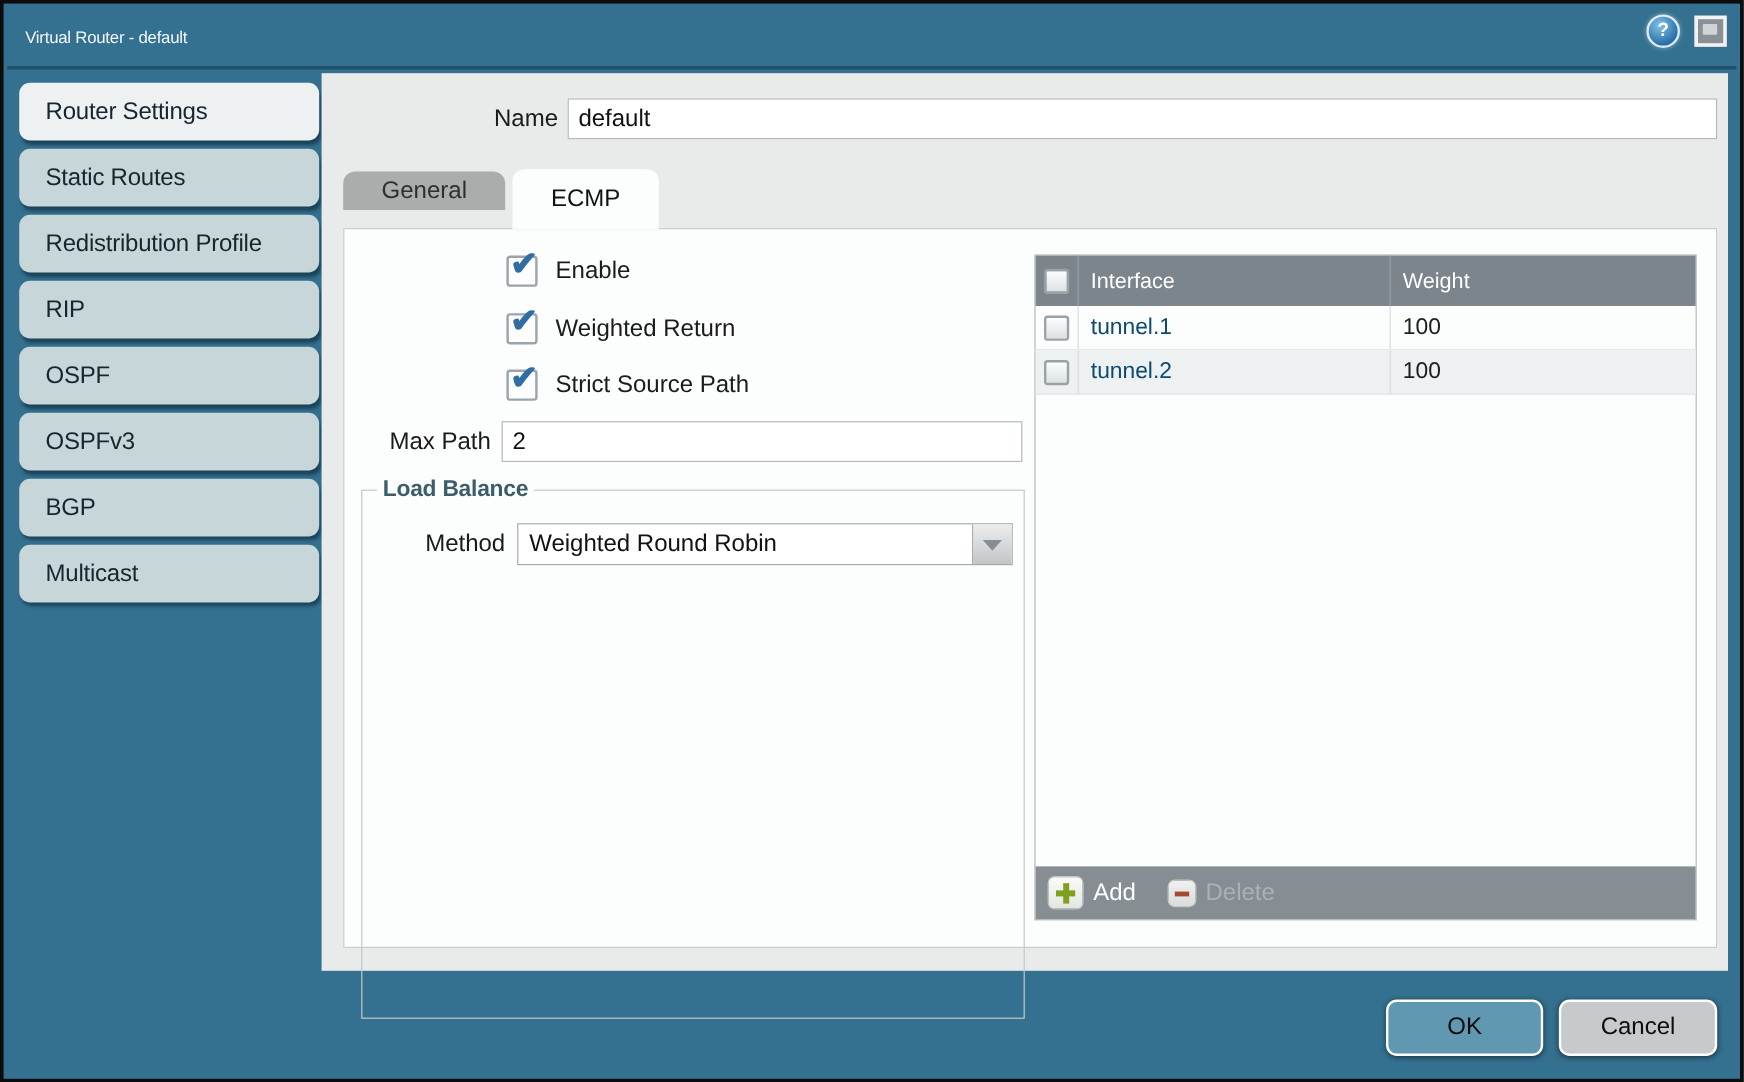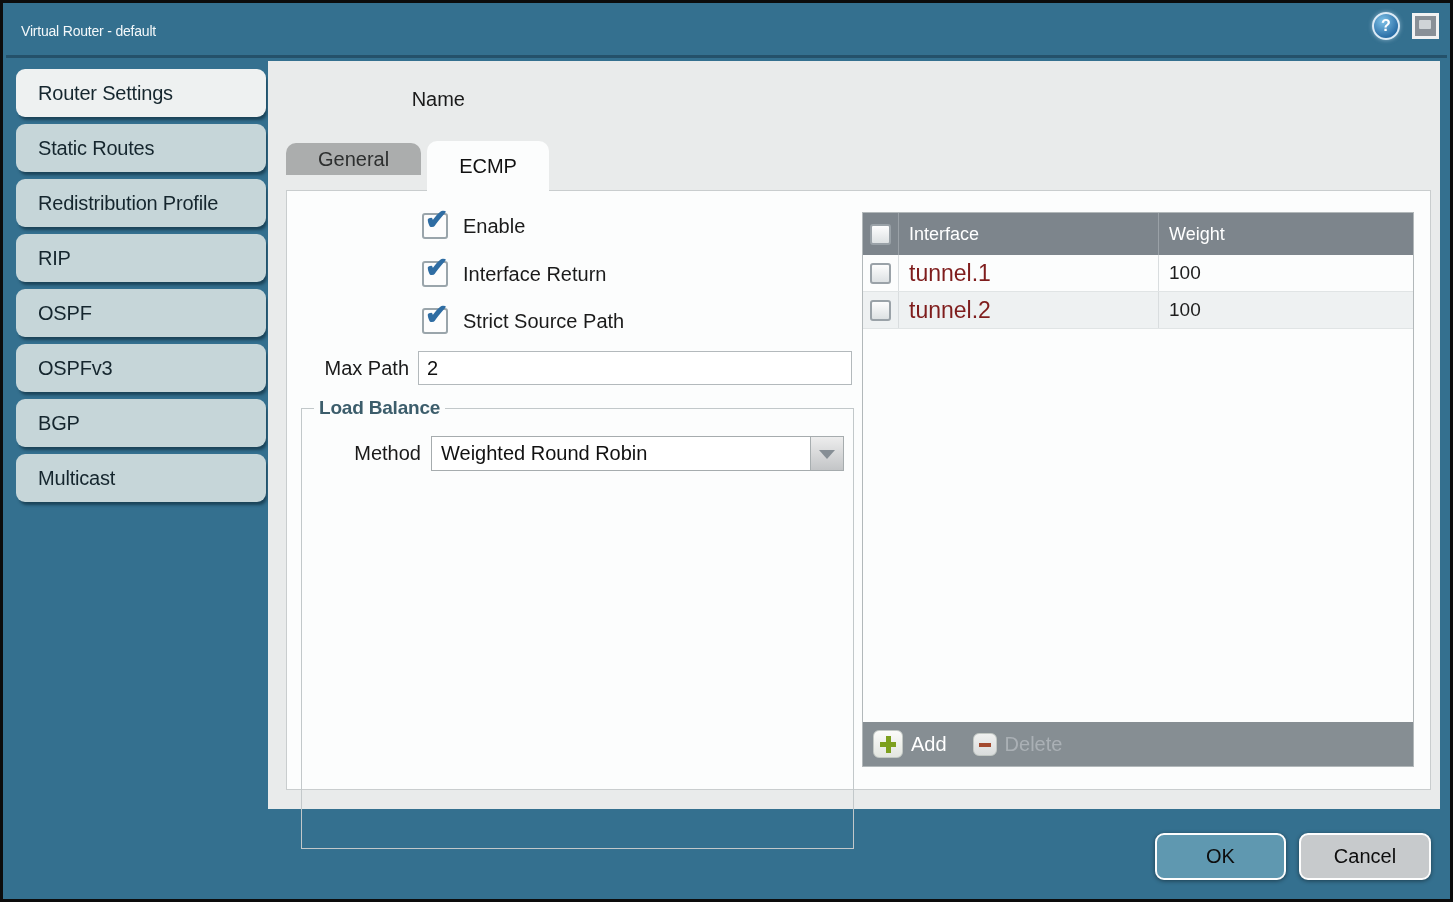--- a/index.html
+++ b/index.html
@@ -118,21 +118,21 @@
   .th-cell { color:#fff; font-size:18px; line-height:42px; padding-left:10px; cursor:pointer; }
   .th-if { width:260px; border-right:1px solid #9aa1a7; }
   .th-w { flex:1; }
   .tcbx {
     width:21px; height:21px; border-radius:3px; border:2px solid #9aa2a8;
     background:linear-gradient(#fdfdfd,#dde1e3); cursor:pointer;
   }
   .trow { position:absolute; left:0; right:0; height:37px; display:flex; border-bottom:1px solid #e0e4e5; cursor:pointer; }
   .trow.alt { background:#eef1f2; }
   .td-cb { width:36px; border-right:1px solid #d9dddf; display:flex; align-items:center; justify-content:center; }
-  .td-if { width:260px; border-right:1px solid #d9dddf; font-size:23px; color:#7f1d1d; line-height:36px; padding-left:10px; }
+  .td-if { width:260px; border-right:1px solid #d9dddf; font-size:19px; color:#0c4a6e; line-height:36px; padding-left:10px; }
   .td-w { flex:1; font-size:19px; color:#1d1d1d; line-height:36px; padding-left:10px; }
   .tfoot {
     position:absolute; left:0; right:0; bottom:0; height:44px; background:#868e93;
     display:flex; align-items:center; padding-left:10px; gap:26px;
   }
   .tbtn { display:flex; align-items:center; gap:8px; cursor:pointer; }
   .ico-sq {
     width:30px; height:28px; border-radius:6px; position:relative;
     background:linear-gradient(#fbfbf9,#e3e6e0); border:1px solid #c2c8c4;
   }
@@ -173,39 +173,40 @@
     <div class="side-item">RIP</div>
     <div class="side-item">OSPF</div>
     <div class="side-item">OSPFv3</div>
     <div class="side-item">BGP</div>
     <div class="side-item">Multicast</div>
   </div>
 
   <div class="content">
 
     <div class="name-label">Name</div>
+    <input class="name-input" value="default" style="">
 
     <div class="tabs">
       <div class="tab inactive">General</div>
       <div class="tab active">ECMP</div>
     </div>
 
     <div class="panel">
 
       <div class="cb-row r0">
         <div class="cbx">
             <span class="mark">✔</span>
           </div>
         <div class="cb-label">Enable</div>
       </div>
       <div class="cb-row r1">
         <div class="cbx">
             <span class="mark">✔</span>
           </div>
-        <div class="cb-label">Interface Return</div>
+        <div class="cb-label">Weighted Return</div>
       </div>
       <div class="cb-row r2">
         <div class="cbx">
             <span class="mark">✔</span>
           </div>
         <div class="cb-label">Strict Source Path</div>
       </div>
 
       <div class="maxpath-label">Max Path</div>
       <input class="maxpath-input" value="2" style="">

